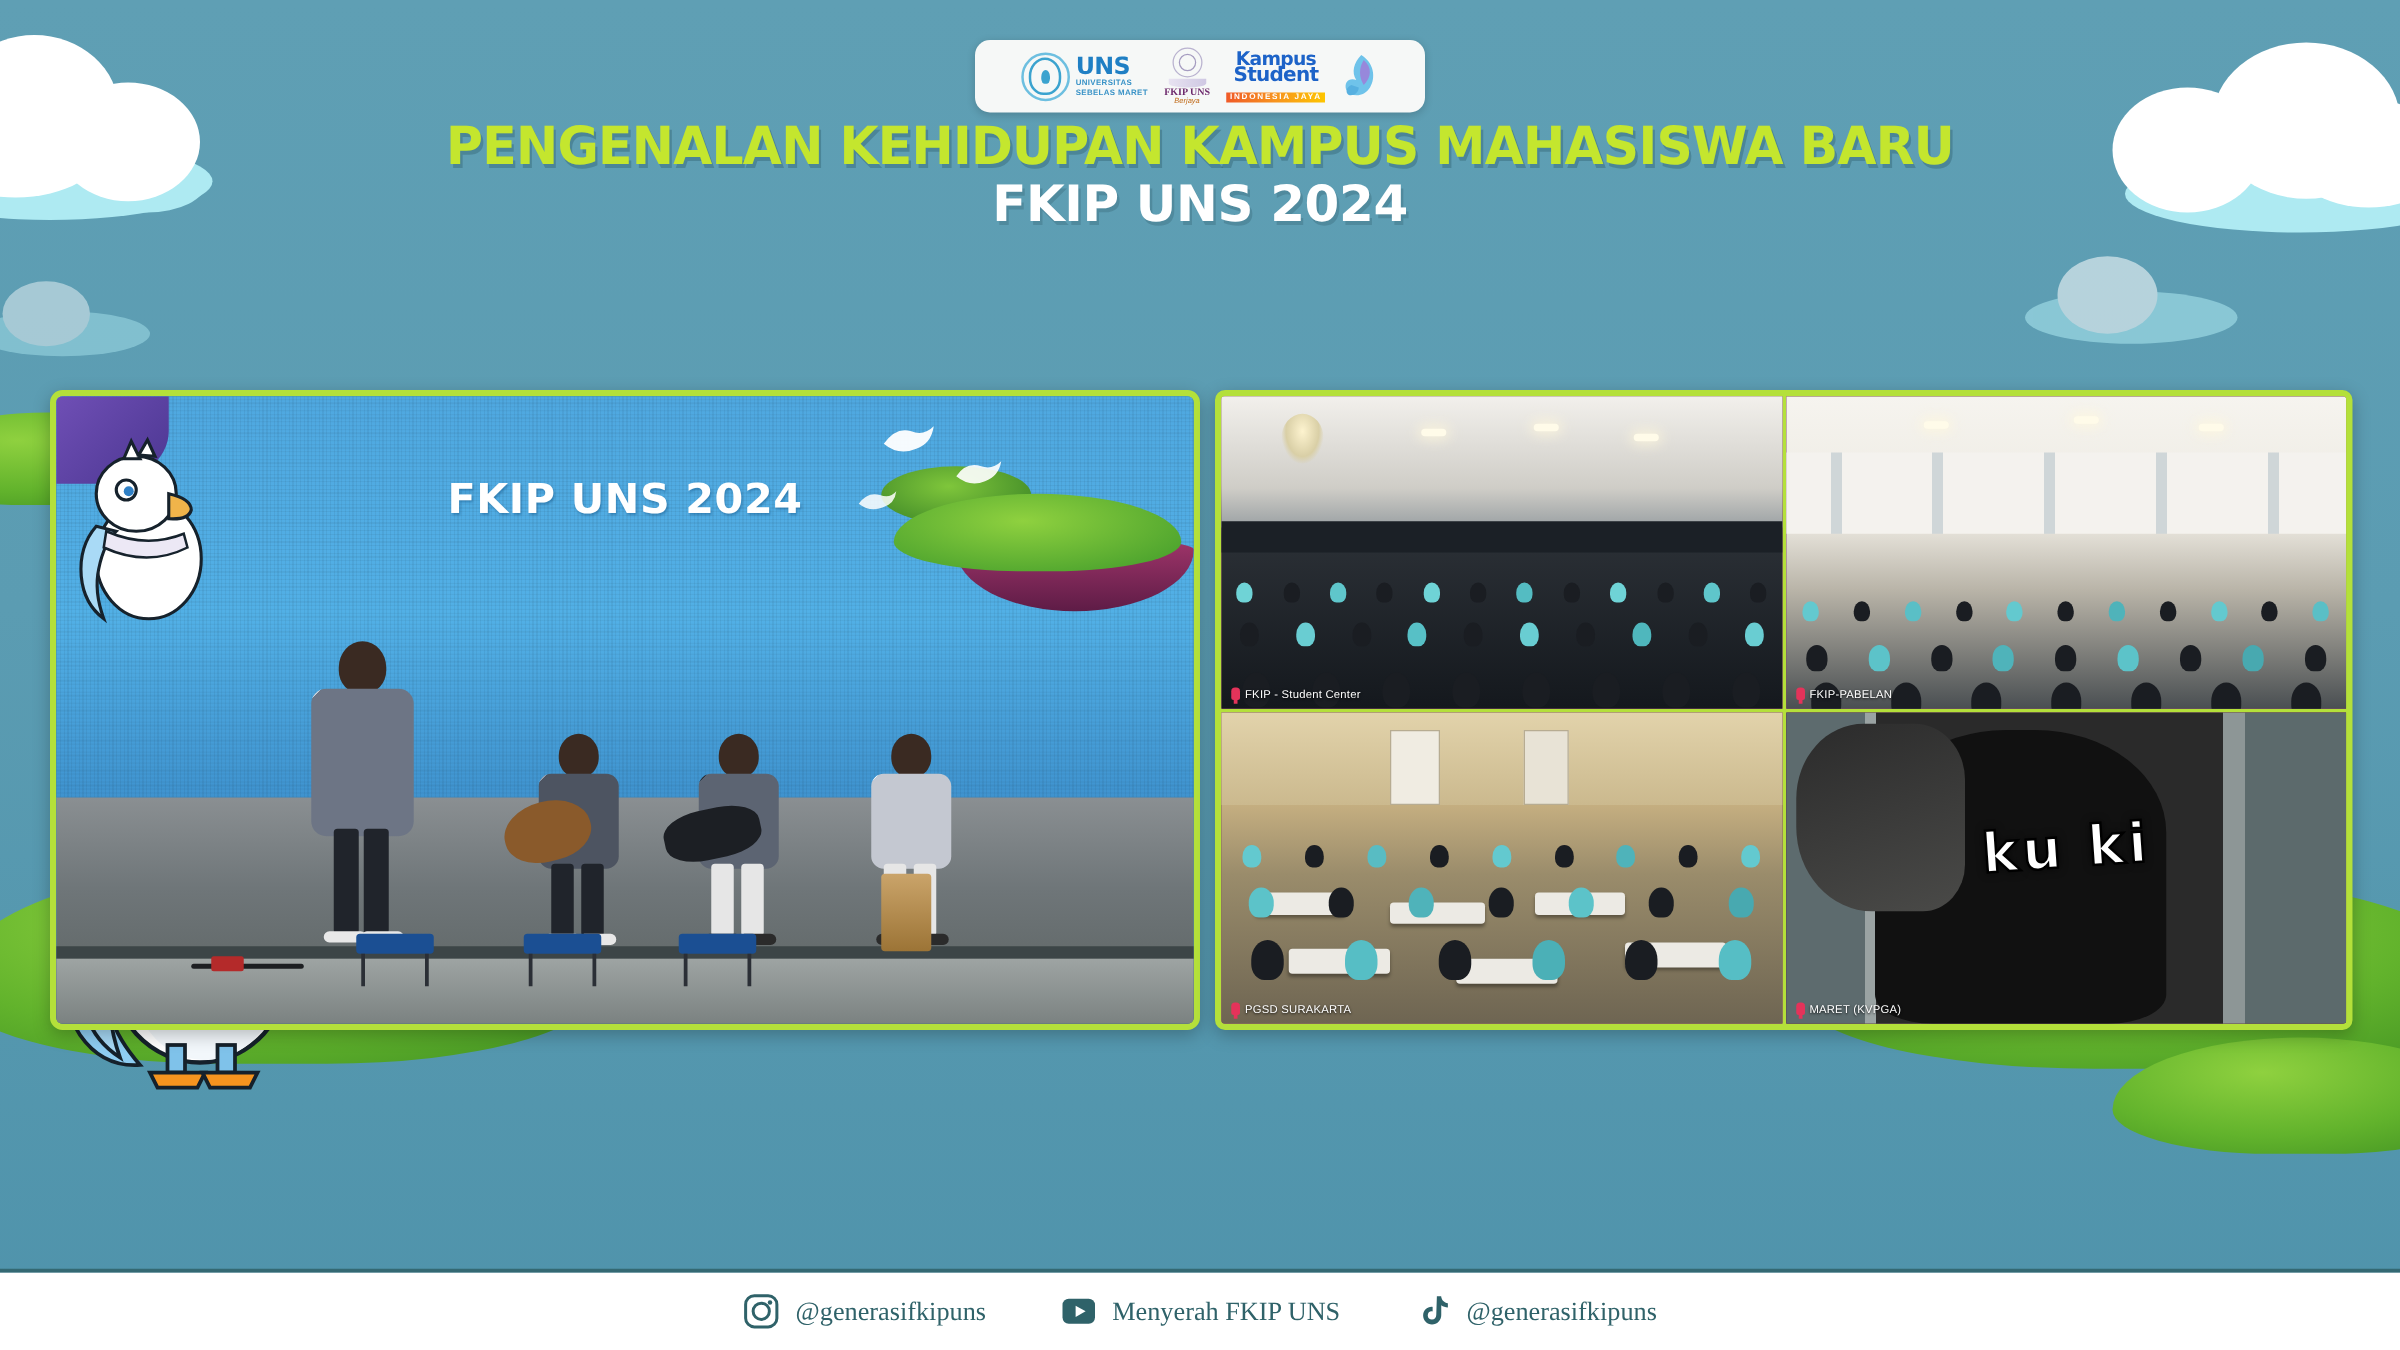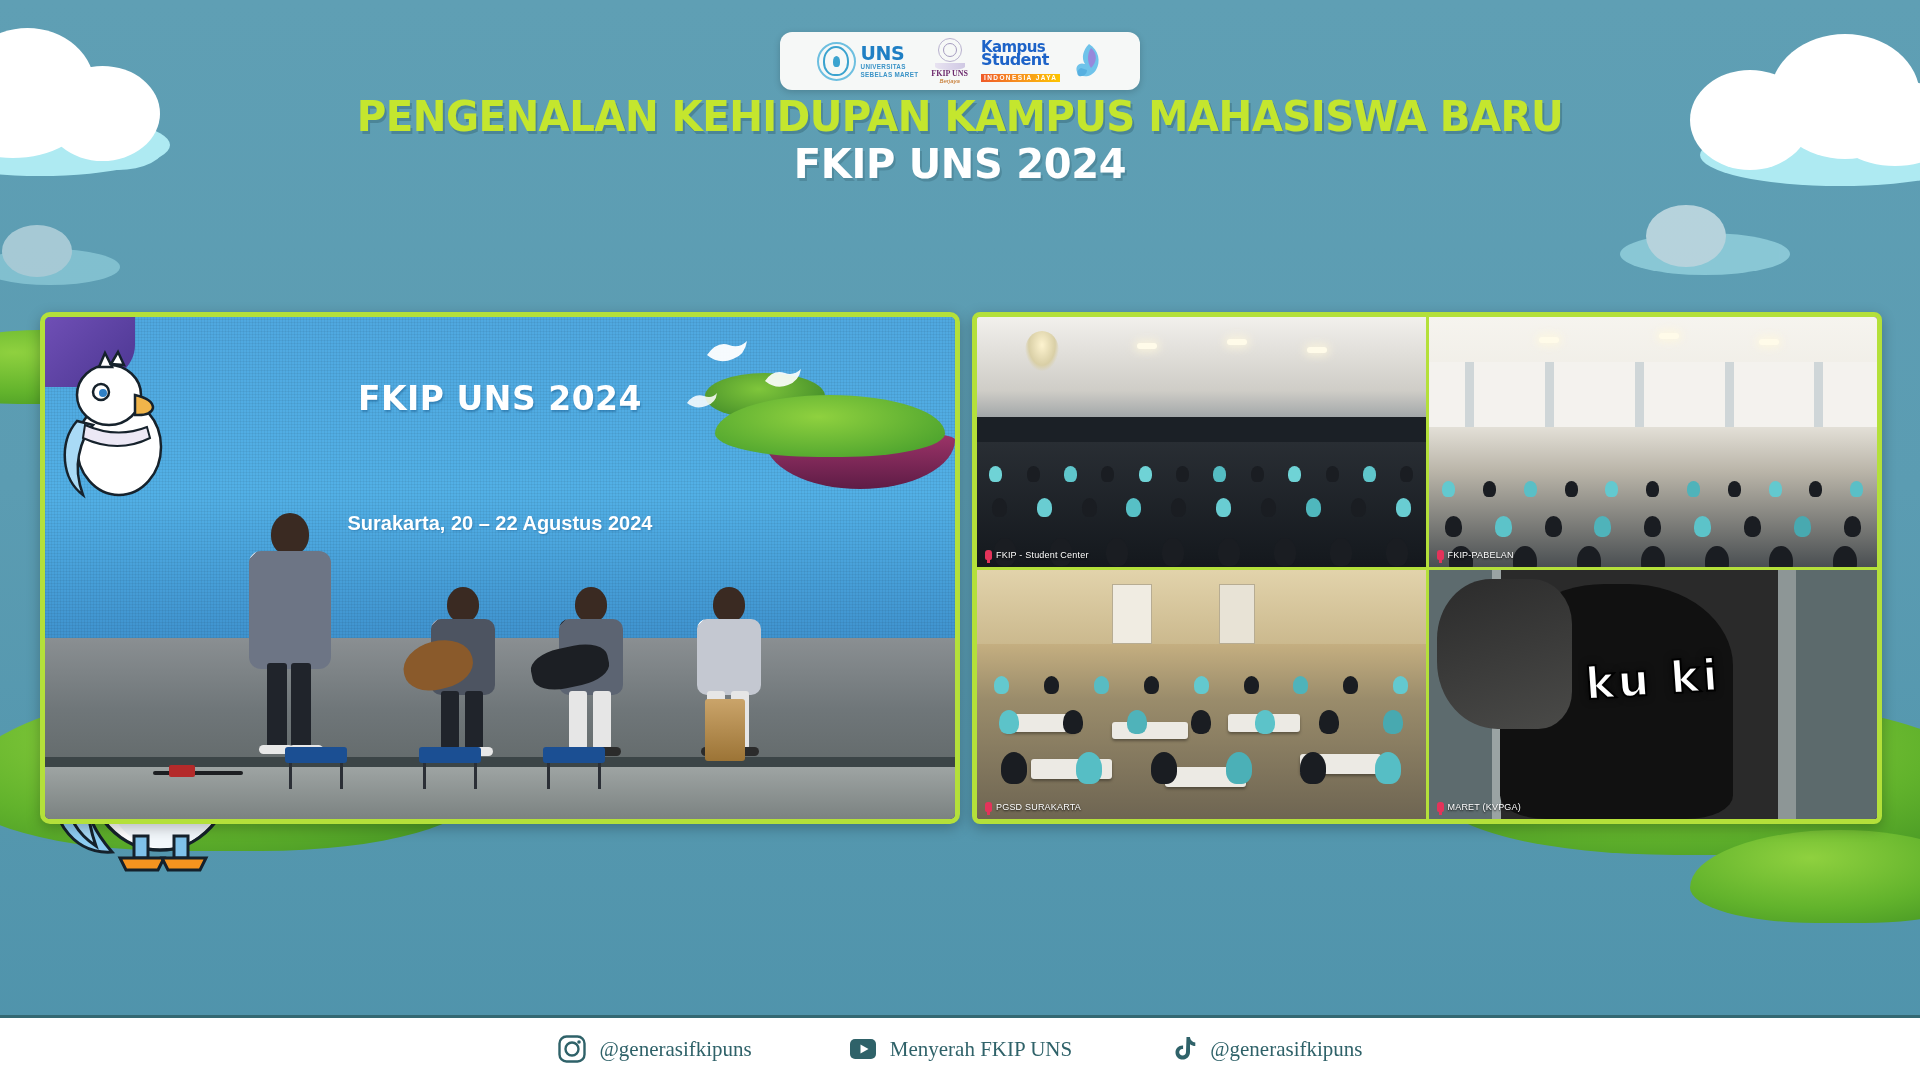--- a/index.html
+++ b/index.html
@@ -128,21 +128,21 @@
   .fkip-logo .seal::after{
     content:""; position:absolute; inset:4px; border:1.4px solid #a59cc0; border-radius:50%;
   }
   .fkip-logo .book {
     width: 30px; height: 7px; margin: 0 auto;
     background: linear-gradient(90deg,#e8e3f1,#cfc8e3);
     border-radius: 0 0 50% 50%;
   }
   .fkip-logo .t1 { font-size: 8px; font-weight: 900; color: #6d2a6d; font-family:"Liberation Serif", serif;}
   .fkip-logo .t2 { font-size: 6px; font-style: italic; color: #c06a18; }
-  .km-logo { line-height: .95; text-align:left; }
+  .km-logo { line-height: .95; text-align:center; }
   .km-logo .l1 {
     font-size: 15px; font-weight: 900; color: #1d63c8; letter-spacing:-.6px;
     font-family: "DejaVu Sans", sans-serif;
   }
   .km-logo .l2 {
     font-size: 16px; font-weight: 900; color: #1d63c8; letter-spacing:-.6px;
     font-family: "DejaVu Sans", sans-serif; margin-top:-2px;
   }
   .km-logo .l3 {
     font-size: 6.5px; font-weight: 900; color: #ffffff; letter-spacing: 1.4px;
@@ -371,21 +371,21 @@
     color:#ffffff; letter-spacing:3px; z-index:6;
     -webkit-text-stroke: 2px #000;
     text-shadow: 0 0 8px rgba(0,0,0,.8);
     white-space:nowrap;
   }
 
   
   .footer {
     position:absolute; left:0; bottom:0; width:100%; height:62px;
     background:#ffffff; z-index:35;
-    display:flex; align-items:center; justify-content:center; gap:96px;
+    display:flex; align-items:center; justify-content:center; gap:59px;
   }
   .foot-item { display:flex; align-items:center; gap:12px; }
   .foot-item .lbl {
     font-family:"Liberation Serif", serif; font-size:21px; color:#2f6269; font-weight:400;
   }
   .ic { width:30px; height:30px; flex:0 0 auto; }
   .ic svg { width:100%; height:100%; display:block; }
   .footer-rule{
     position:absolute; left:0; bottom:62px; width:100%; height:3px;
     background:#2f6269; z-index:36; opacity:.85;
@@ -543,21 +543,20 @@
           <ellipse cx="58" cy="48" rx="32" ry="30" fill="#ffffff" stroke="#16222c" stroke-width="2.5"></ellipse>
           <path d="M48 20 l6 -14 l7 14z M60 17 l7 -12 l6 13z" fill="#fff" stroke="#16222c" stroke-width="2.5"></path>
           <circle cx="50" cy="45" r="8" fill="#fff" stroke="#16222c" stroke-width="2.5"></circle>
           <circle cx="52" cy="46" r="4" fill="#2f80c6"></circle>
           <path d="M84 48 q18 4 18 13 q-2 8 -18 7z" fill="#f0b44a" stroke="#16222c" stroke-width="2.5"></path>
           <path d="M34 78 q32 14 62 2 l3 11 q-32 16 -67 0z" fill="#ece8f5" stroke="#16222c" stroke-width="2"></path>
         </svg>
       </div>
 
       <div class="screen-title2">FKIP UNS 2024</div>
-      <div class="screen-date">Surakarta, 20 – 22 Agustus 2024</div>
     </div>
 
     <div class="stage-floor"></div>
     <div class="stage-edge"></div>
     <div class="stage-front"></div>
 
     <div class="perf" style="left:190px; width:96px; height:250px;">
       <div class="head" style="left:36px; top:0;  width:38px; height:42px;"></div>
       <div class="body" style="left:14px; top:38px; width:82px; height:118px;
            background:linear-gradient(135deg,#cfd4dc 0 6px,#6d7585 6px 12px); border-radius:12px;"></div>

